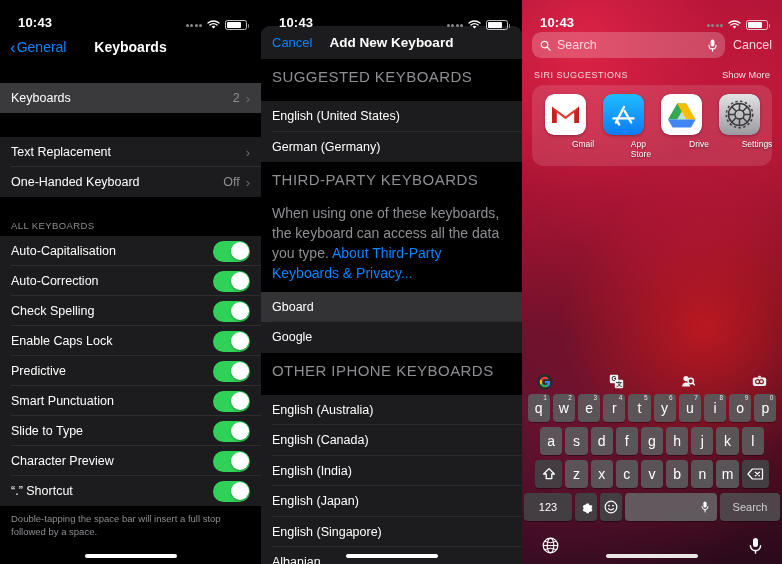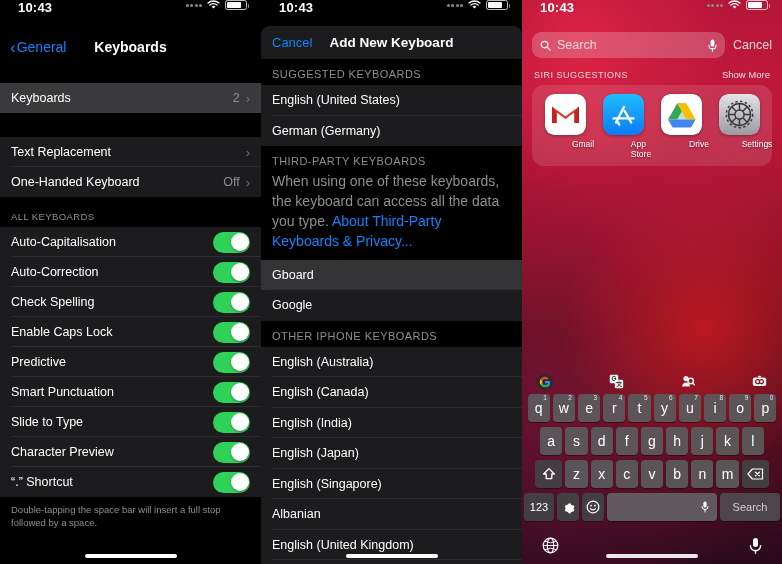--- a/index.html
+++ b/index.html
@@ -8,21 +8,21 @@
 
   .stage { position:relative; width:782px; height:564px; display:flex; }
 
   .panel { position:relative; height:564px; overflow:hidden; }
   .panel-a { width:261px; background:#000; }
   .panel-b { width:261px; background:#000; }
   .panel-c { width:260px; background:#000; }
 
   
   .statusbar {
-    height:30px; display:flex; align-items:flex-start;
+    height:30px; display:flex; align-items:flex-end;
     justify-content:space-between; padding:0 14px 0 18px;
     position:relative; z-index:30;
   }
   .sb-time { color:#fff; font-size:13px; font-weight:bold; letter-spacing:.2px; }
   .sb-right { display:flex; align-items:center; gap:5px; }
   .sb-dots { display:flex; gap:1.5px; align-items:flex-end; }
   .sb-dots i { display:block; width:3px; height:3px; border-radius:50%; background:#8a8a8a; }
   .wifi { position:relative; width:13px; height:10px; }
   .wifi svg { display:block; }
   .batt { width:22px; height:10px; border:1px solid rgba(255,255,255,.75); border-radius:2.5px; position:relative; padding:1px; }
@@ -43,40 +43,40 @@
   .row {
     height:30px; display:flex; align-items:center; padding:0 11px;
     color:#fff; font-size:12.5px; position:relative; background:#1c1c1e;
   }
   .row.sel { background:#3a3a3c; }
   .row .val { margin-left:auto; color:#8e8e93; font-size:12.5px; display:flex; align-items:center; gap:6px;}
   .row .chevr { color:#6d6d72; font-size:13px; }
   .row.sep::after {
     content:""; position:absolute; left:11px; right:0; bottom:0; height:1px; background:#2e2e30;
   }
-  .sechdr { color:#8e8e93; font-size:9.5px; letter-spacing:.4px; padding:14px 11px 5px; background:#000; }
+  .sechdr { color:#8e8e93; font-size:9.5px; letter-spacing:.4px; padding:23px 11px 5px; background:#000; }
 
   .switch { margin-left:auto; width:37px; height:21px; border-radius:11px; background:#30d158; position:relative; flex:0 0 auto; }
   .switch i { position:absolute; top:1.5px; right:1.5px; width:18px; height:18px; border-radius:50%; background:#fff; box-shadow:0 1px 2px rgba(0,0,0,.35); }
 
   .footnote { color:#8e8e93; font-size:9.5px; line-height:1.35; padding:7px 11px 0; background:#000; }
 
   .home-ind { position:absolute; bottom:6px; left:0; right:0; display:flex; justify-content:center; z-index:40;}
   .home-ind i { display:block; width:92px; height:4px; border-radius:2px; background:#fff; }
 
   
   .sheet {
     position:absolute; top:26px; left:0; right:0; bottom:0;
     background:#1c1c1e; border-radius:9px 9px 0 0; overflow:hidden;
   }
   .sheet-nav { height:33px; display:flex; align-items:center; padding:0 11px; position:relative; background:#1c1c1e;}
   .sheet-nav .cancel { color:#0a84ff; font-size:13px; cursor:pointer; }
   .sheet-nav .title { position:absolute; left:0; right:0; text-align:center; color:#fff; font-size:13.5px; font-weight:bold; pointer-events:none;}
   .sheet-body { background:#000; }
-  .b-sechdr { color:#8e8e93; font-size:11px; letter-spacing:.45px; padding:9px 11px 5px; background:#000;}
+  .b-sechdr { color:#8e8e93; font-size:15px; letter-spacing:.45px; padding:9px 11px 16px; background:#000;}
   .b-row { height:30.5px; display:flex; align-items:center; padding:0 11px; color:#fff; font-size:12.5px; background:#1c1c1e; position:relative; }
   .b-row.hl { background:#333336; }
   .b-row::after { content:""; position:absolute; left:11px; right:0; bottom:0; height:1px; background:#2b2b2d; }
   .b-row.last::after { display:none; }
   .b-note { color:#8e8e93; font-size:14px; line-height:1.42; padding:0 11px 8px; background:#000; }
   .b-note a { color:#0a84ff; text-decoration:none; }
 
   
   .wallpaper {
     position:absolute; inset:0;
@@ -120,21 +120,21 @@
     display:flex; align-items:center; justify-content:center; position:relative;
     color:#fff; font-size:14px; cursor:pointer; box-shadow:0 1px 0 rgba(0,0,0,.4);
   }
   .key .num { position:absolute; top:0px; right:3px; font-size:6.5px; color:#e6e6e6; }
   .krow1 .key { width:22.2px; }
   .krow2 { padding:0 12px; }
   .krow2 .key { width:22.2px; }
   .krow3 .key { width:22.2px; }
   .key.wide { width:27px; background:rgba(66,66,68,.92); }
   .krow4 { gap:3px; align-items:center; }
-  .key.k123 { width:30px; font-size:11px; background:rgba(66,66,68,.92); }
+  .key.k123 { width:48px; font-size:11px; background:rgba(66,66,68,.92); }
   .key.kgear { width:22px; background:rgba(66,66,68,.92);}
   .key.kemoji { width:22px; background:rgba(66,66,68,.92);}
   .key.kspace { flex:1; background:rgba(100,100,102,.88); position:relative;}
   .key.kspace .spmic { position:absolute; right:8px; top:50%; transform:translateY(-50%); }
   .key.ksearch { width:60px; font-size:11px; color:rgba(255,255,255,.72); background:rgba(80,80,82,.85); }
   .kb-bottom { height:38px; display:flex; align-items:center; justify-content:space-between; padding:0 20px; }
   .kb-bottom .bi { cursor:pointer; }
   svg { display:block; }
 </style>
 </head>

